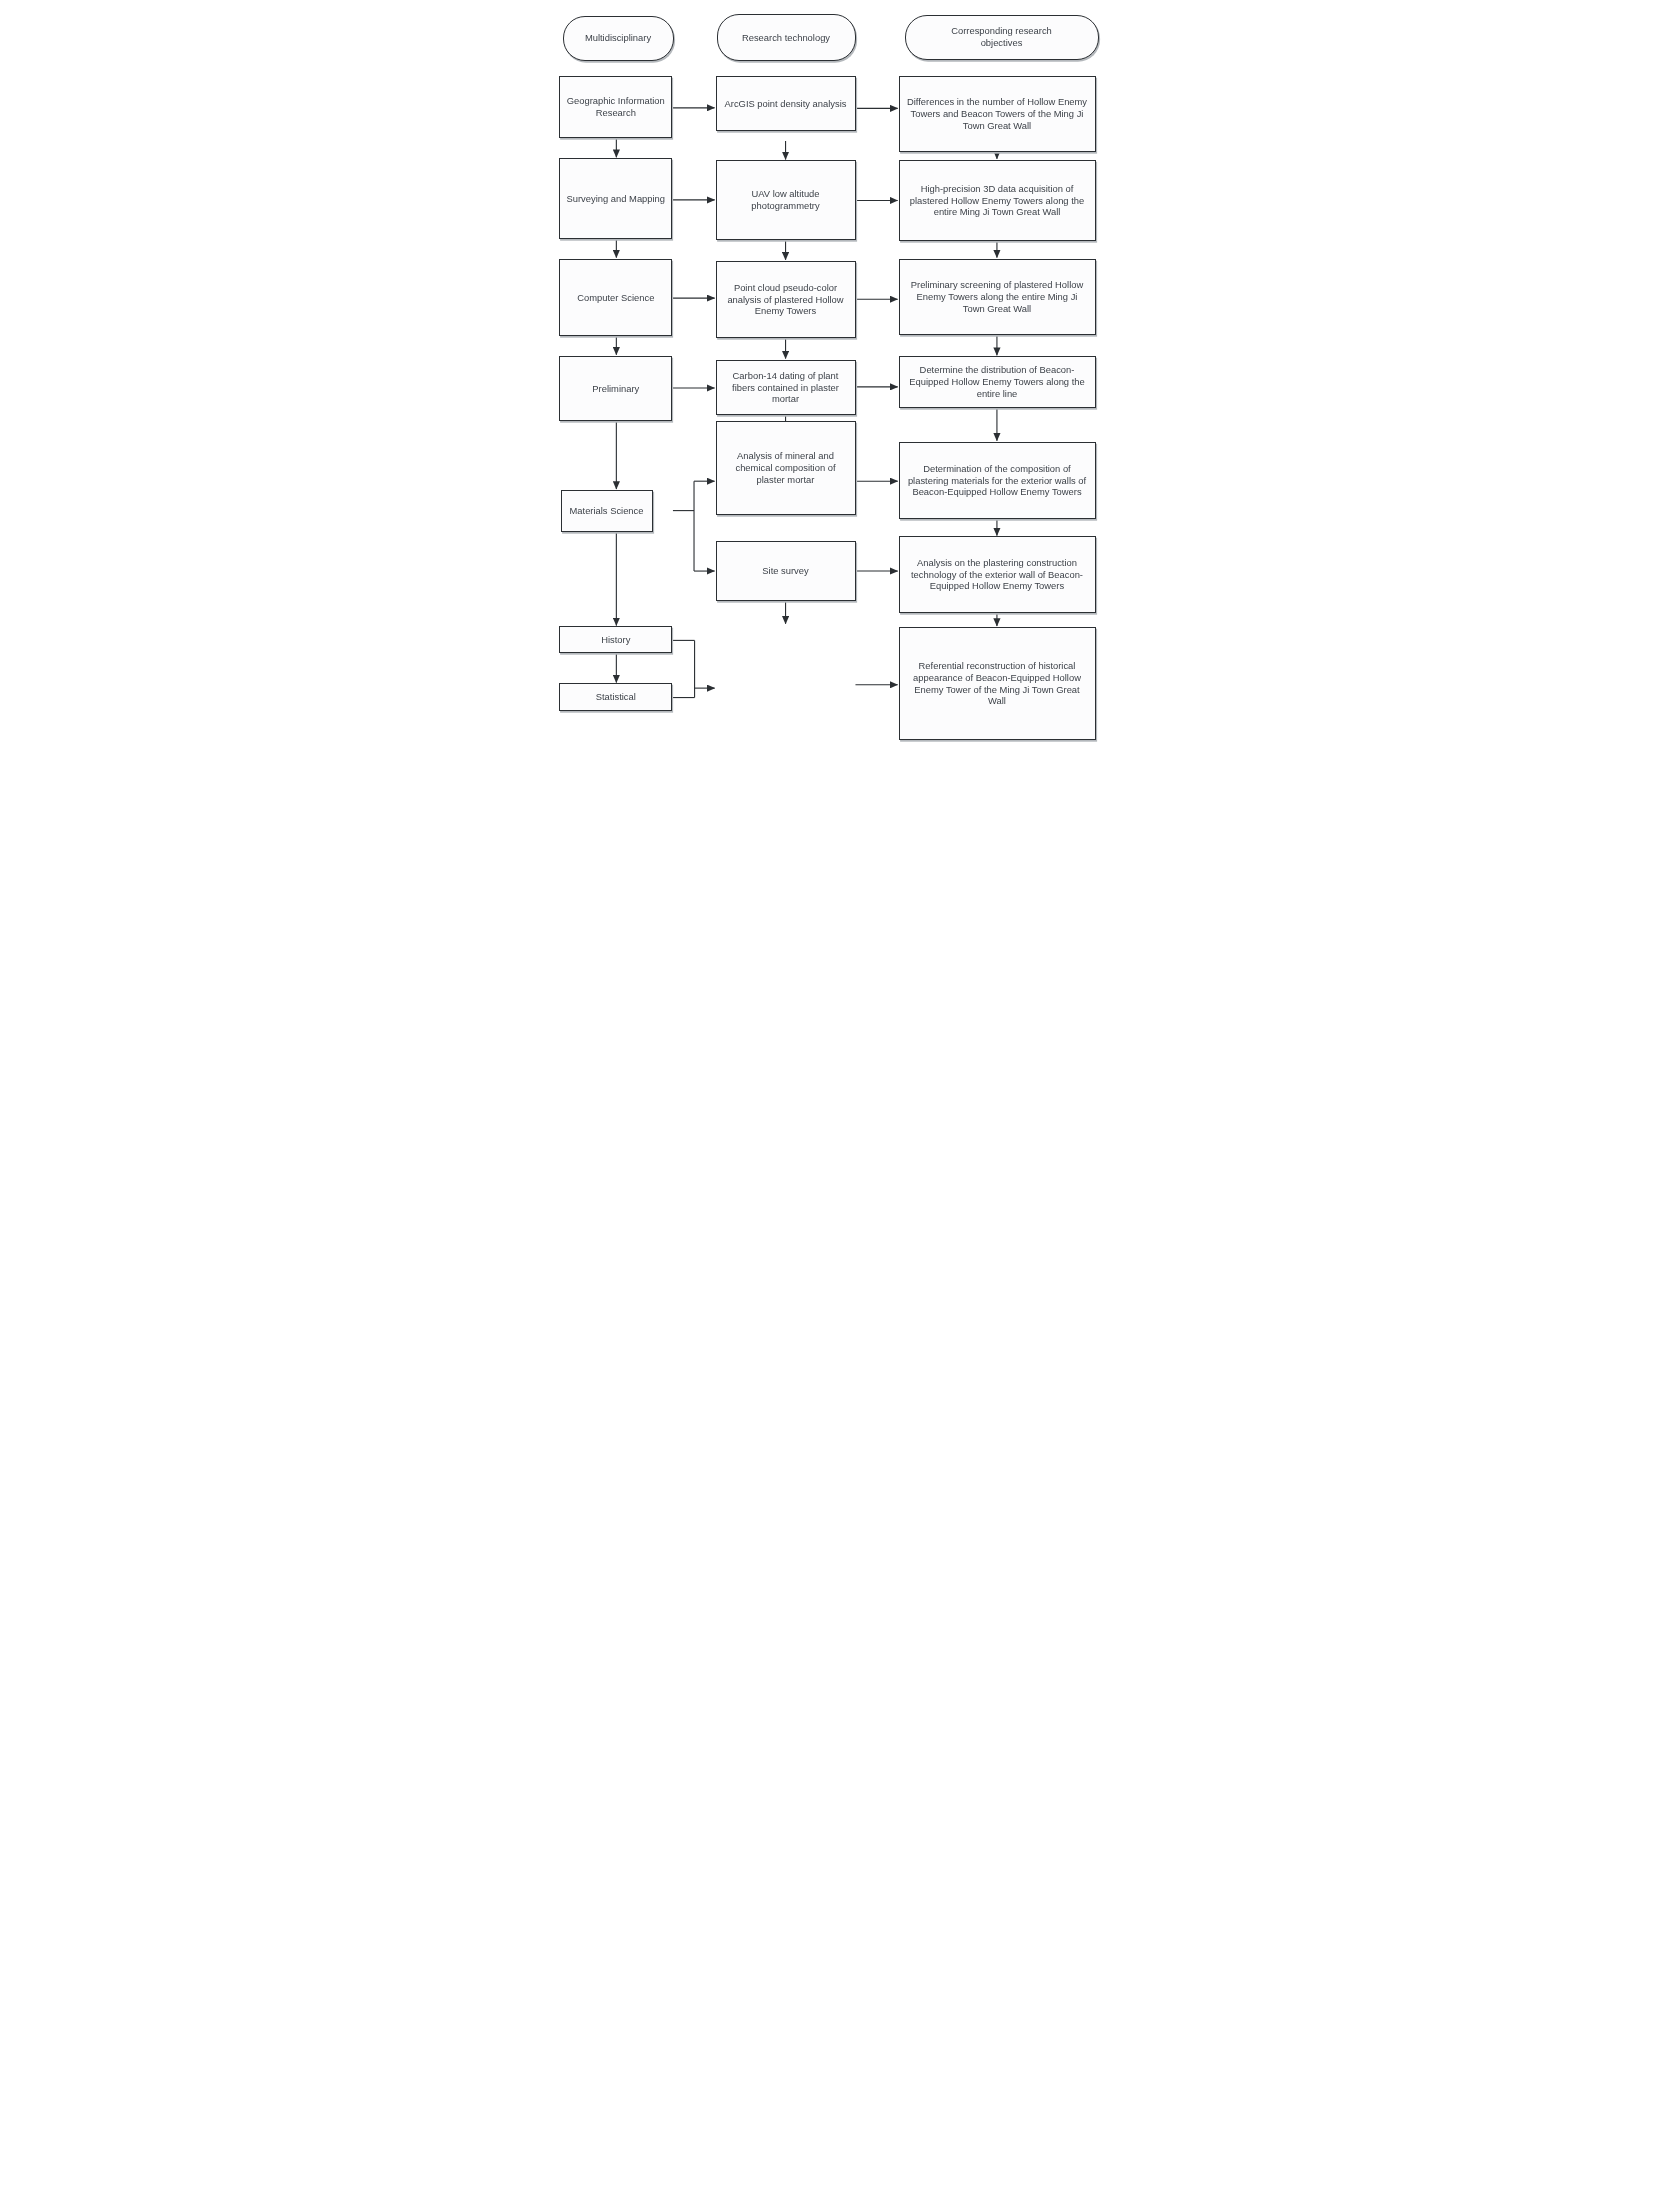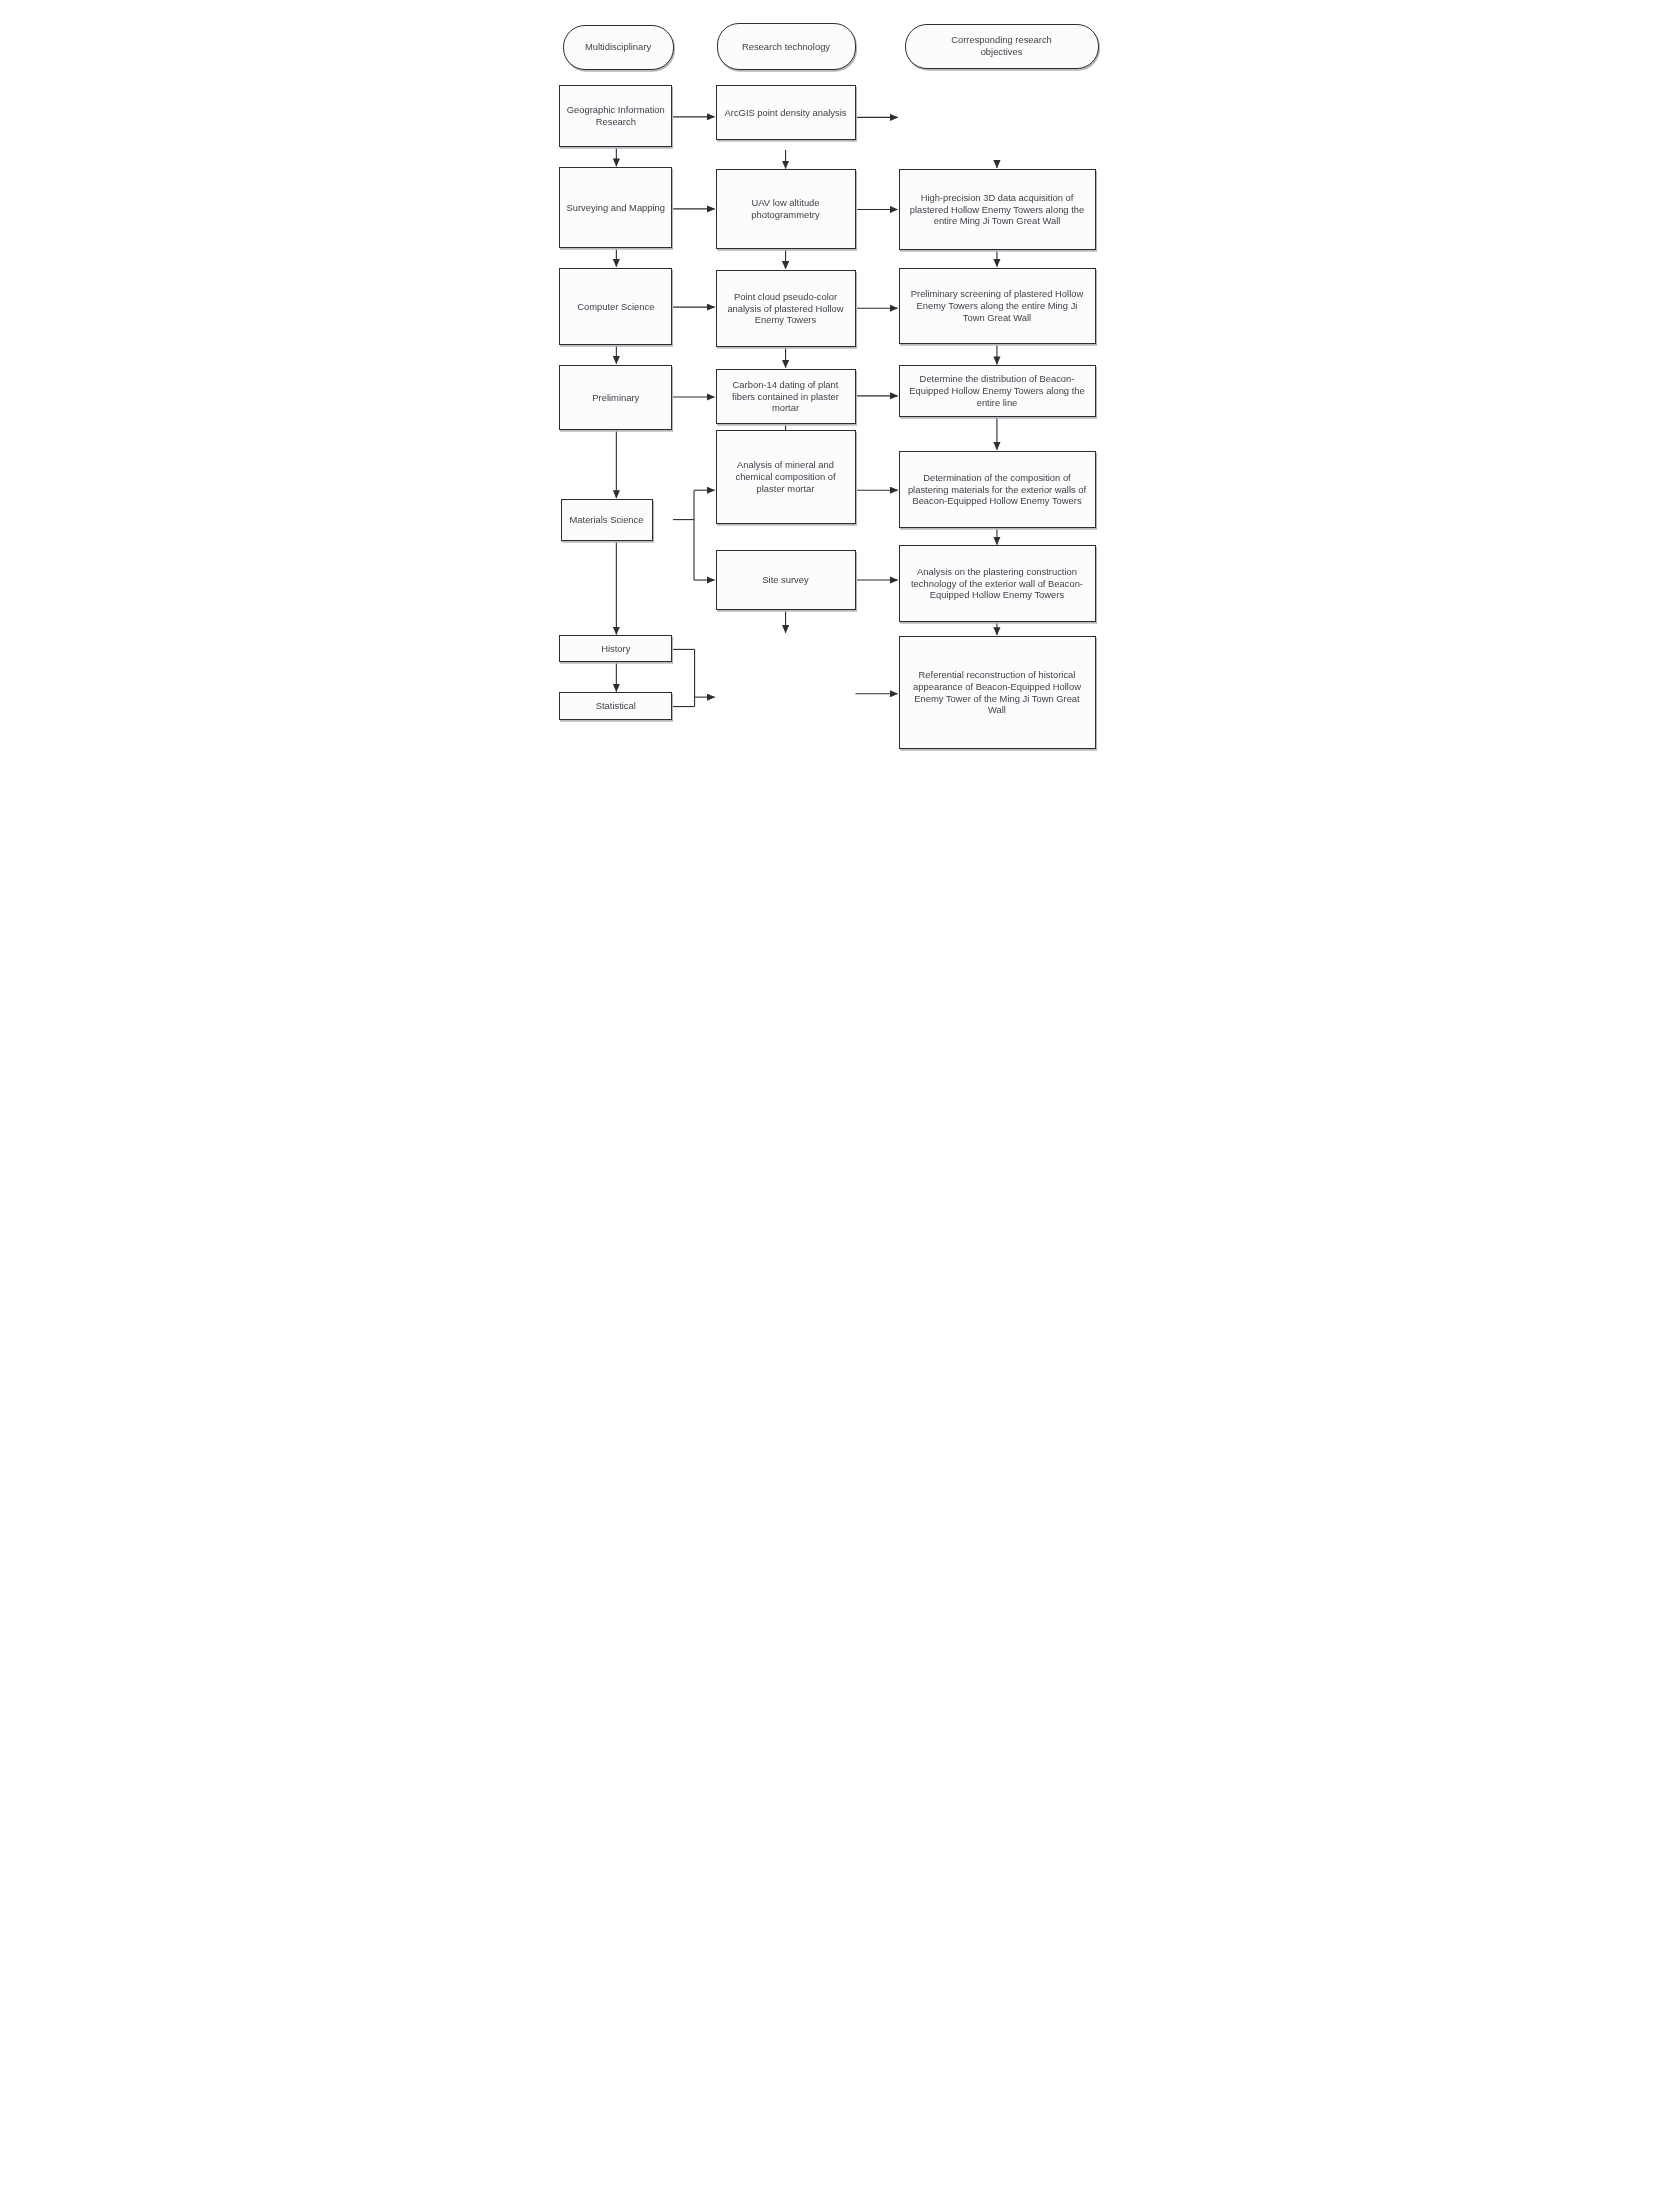--- a/index.html
+++ b/index.html
@@ -1,17 +1,17 @@
 <!DOCTYPE html>
 <html style="font-size:9px"><head>
 <meta charset="utf-8">
 <style>
   html,body{margin:0;padding:0;background:#ffffff;}
   body{font-family:"Liberation Sans","DejaVu Sans",sans-serif;color:#3d4249;}
-  .diagram{position:relative;width:552px;height:738px;margin:18px auto;background:#ffffff;}
+  .diagram{position:relative;width:552px;height:738px;margin:9px auto;background:#ffffff;}
   .node{position:absolute;box-sizing:border-box;background:#fcfcfd;border:1.1px solid #2b2f33;
         display:flex;align-items:center;justify-content:center;text-align:center;
         font-size:9.4px;line-height:1.26;box-shadow:1.1px 1.7px 0 #b4b8bc;}
   .stadium{border-radius:22px;padding:3.3px 12.2px;}
   .stadium.wide{padding:3.3px 25px;}
   .box-left{padding:2.2px 4.4px;}
   .box-mid{padding:3.3px 5.5px;}
   .box-right{padding:3.3px 7.2px;}
   .blk{display:block;}
   svg.wires{position:absolute;left:0;top:0;pointer-events:none;}
@@ -131,20 +131,23 @@
   <div class="node box-mid" style="left:164px;top:351px;width:140px;height:55px">
     <span>Carbon-14 dating of plant fibers contained in plaster mortar</span>
   </div>
   <div class="node box-mid" style="left:164px;top:412px;width:140px;height:94px">
     <span>Analysis of mineral and chemical composition of plaster mortar</span>
   </div>
   <div class="node box-mid" style="left:164px;top:532px;width:140px;height:60px">
     <span>Site survey</span>
   </div>
 
+  <div class="node box-right" style="left:347px;top:67px;width:197px;height:76px">
+    <span>Differences in the number of Hollow Enemy Towers and Beacon Towers of the Ming Ji Town Great Wall</span>
+  </div>
   <div class="node box-right" style="left:347px;top:151px;width:197px;height:81px">
     <span>High-precision 3D data acquisition of plastered Hollow Enemy Towers along the entire Ming Ji Town Great Wall</span>
   </div>
   <div class="node box-right" style="left:347px;top:250px;width:197px;height:76px">
     <span>Preliminary screening of plastered Hollow Enemy Towers along the entire Ming Ji Town Great Wall</span>
   </div>
   <div class="node box-right" style="left:347px;top:347px;width:197px;height:52px">
     <span>Determine the distribution of Beacon-Equipped Hollow Enemy Towers along the entire line</span>
   </div>
   <div class="node box-right" style="left:347px;top:433px;width:197px;height:77px">

